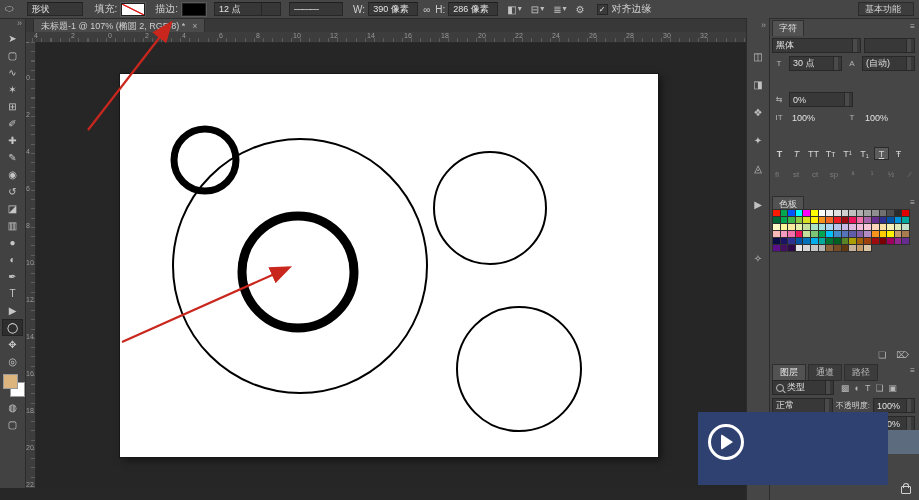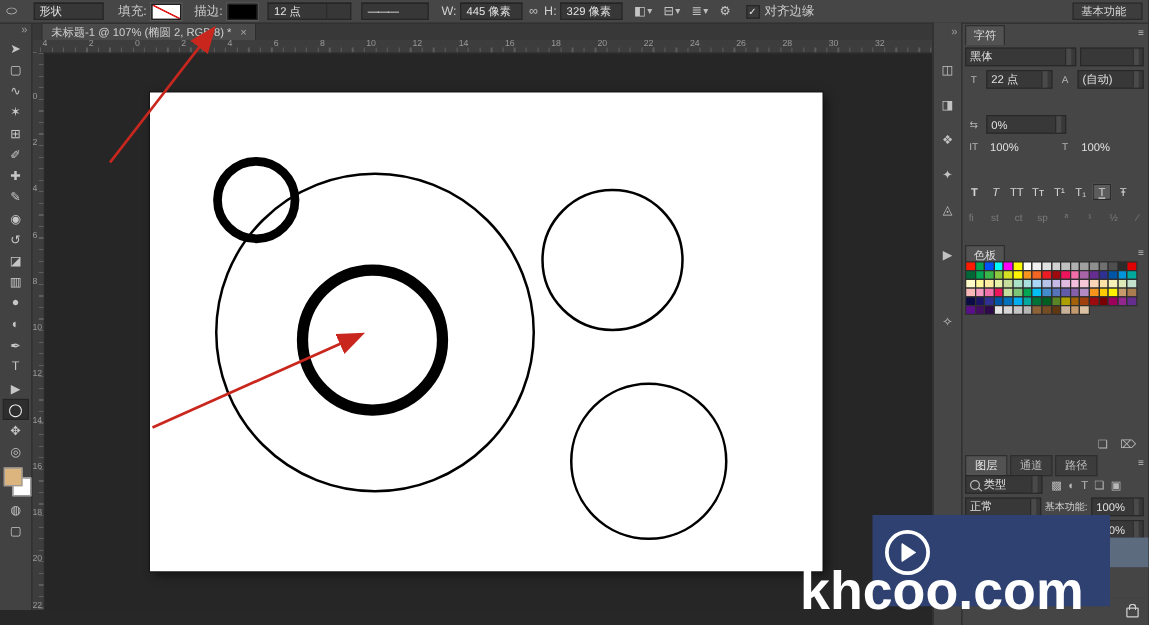--- a/index.html
+++ b/index.html
@@ -98,24 +98,24 @@
     <span id="stroke-swatch" class="swatch-box" style="margin-left:4px"></span>
     <span class="field" style="margin-left:8px;width:38px">12 点</span>
     <span class="field" style="width:10px;border-left:none;justify-content:center">
         <span class="caret"></span>
       </span>
     <span class="field dd" style="margin-left:8px;width:44px">
         <span style="letter-spacing:-1px">———</span>
         <span class="caret" style="margin-left:auto"></span>
       </span>
     <span class="ob-label" style="margin-left:10px">W:</span>
-    <span class="field" style="margin-left:3px;width:40px">445 像素</span>
+    <span class="field" style="margin-left:3px;width:40px">390 像素</span>
     <span class="ob-icon" style="margin-left:5px">∞</span>
     <span class="ob-label" style="margin-left:5px">H:</span>
-    <span class="field" style="margin-left:3px;width:40px">329 像素</span>
+    <span class="field" style="margin-left:3px;width:40px">286 像素</span>
     <span id="ob-tool-icons" style="display:flex">
         <span class="ob-icon">◧<span class="caret">▾</span></span>
         <span class="ob-icon">⊟<span class="caret">▾</span></span>
         <span class="ob-icon">≣<span class="caret">▾</span></span>
       </span>
     <span class="ob-icon">⚙</span>
     <span class="checkbox">✓</span>
     <span class="ob-label" style="margin-left:4px">对齐边缘</span>
     <span id="workspace-btn">
         <span>基本功能</span>
@@ -249,21 +249,21 @@
       <span class="combo">
           <span></span>
           <span class="caret-btn">
             <span class="caret"></span>
           </span>
         </span>
     </div>
     <div class="rp-row" style="top:38px">
       <span class="cp-icon">T</span>
       <span class="combo">
-          <span>22 点</span>
+          <span>30 点</span>
           <span class="caret-btn">
             <span class="caret"></span>
           </span>
         </span>
       <span class="cp-icon">A</span>
       <span class="combo">
           <span>(自动)</span>
           <span class="caret-btn">
             <span class="caret"></span>
           </span>
@@ -445,21 +445,21 @@
           <span class="mini-icon">▣</span>
         </span>
     </div>
     <div class="rp-row" style="top:380px">
       <span class="combo" style="flex:1.4">
           <span>正常</span>
           <span class="caret-btn">
             <span class="caret"></span>
           </span>
         </span>
-      <span style="color:#cfcfcf;font-size:8px;white-space:nowrap">基本功能:</span>
+      <span style="color:#cfcfcf;font-size:8px;white-space:nowrap">不透明度:</span>
       <span class="combo" style="max-width:34px">
           <span>100%</span>
           <span class="caret-btn">
             <span class="caret"></span>
           </span>
         </span>
     </div>
     <div class="rp-row" style="top:398px">
       <span style="color:#cfcfcf;font-size:8px">锁定:</span>
       <span id="lock-icons" style="display:flex;gap:5px">
@@ -484,15 +484,14 @@
           <span class="padlock"></span>
         </div>
       </div>
 
   </div>
 
 
   <div id="wm-box" style="background: rgb(46, 65, 112);">
     <div id="wm-logo"></div>
   </div>
-  <div id="wm-big">khcoo.com</div>
 
 </div>
 
 </body></html>

